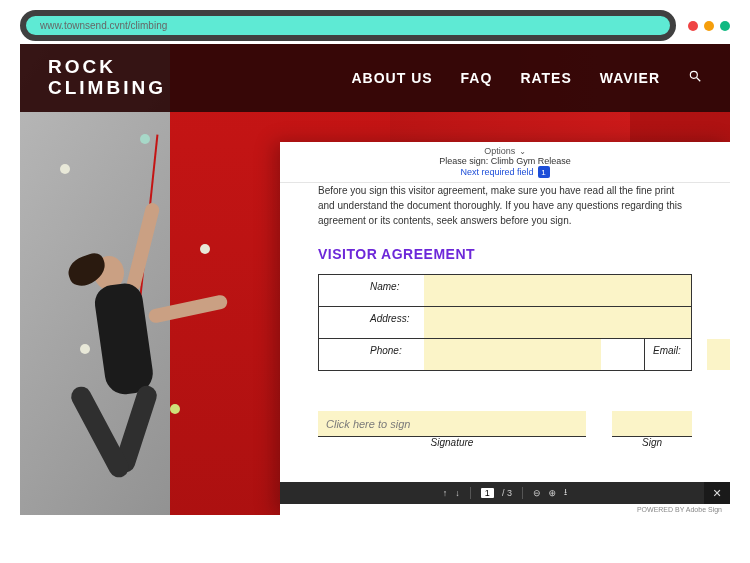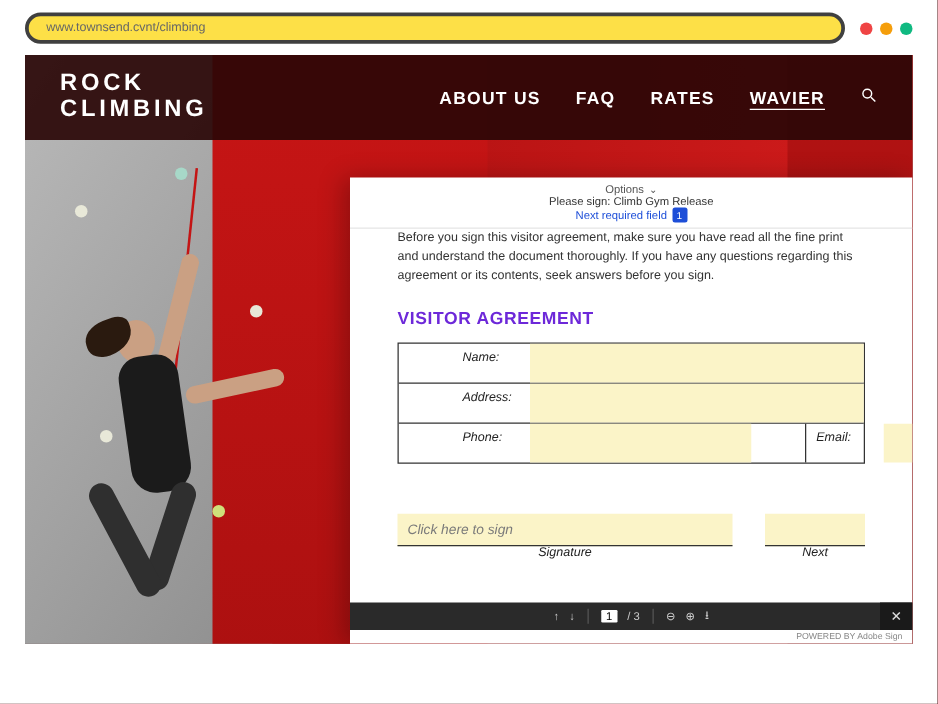--- a/index.html
+++ b/index.html
@@ -1,35 +1,35 @@
 <!DOCTYPE html>
 <html><head>
 <meta charset="utf-8">
 <style>
 * { margin: 0; padding: 0; box-sizing: border-box; }
 body { font-family: Arial, sans-serif; background: #fff; width: 750px; height: 563px; overflow: hidden; position: relative; }
 
 
 .browser-bar { display: flex; align-items: center; padding: 10px 20px; gap: 12px; }
-.url-pill { flex: 1; border: 3px solid #404040; border-radius: 16px; padding: 4px 14px; font-size: 10px; color: #666; background: #fde047; }
+.url-pill { flex: 1; border: 6px solid #404040; border-radius: 16px; padding: 4px 14px; font-size: 10px; color: #666; background: #5eead4; }
 .traffic-dots { display: flex; gap: 6px; }
 .dot { width: 10px; height: 10px; border-radius: 50%; }
 .dot-r { background: #ef4444; }
 .dot-y { background: #f59e0b; }
 .dot-g { background: #10b981; }
 
 
 .site { position: absolute; left: 20px; right: 20px; top: 44px; bottom: 48px; background: #4a0d0d; overflow: hidden; }
 
 
 .site-header { position: absolute; top: 0; left: 0; right: 0; height: 68px; background: rgba(42,6,6,0.92); display: flex; align-items: center; justify-content: space-between; padding: 0 28px; z-index: 10; }
 .brand { color: #fff; font-weight: 800; letter-spacing: 3px; font-size: 19px; line-height: 1.1; }
 .nav { display: flex; align-items: center; gap: 28px; }
 .nav a { color: #fff; text-decoration: none; font-size: 14px; font-weight: 600; letter-spacing: 1px; }
-.nav a.active { text-decoration: underline; text-underline-offset: 4px; }
+.nav a.active { text-underline-offset: 4px; }
 .search-icon svg { width: 14px; height: 14px; stroke: #fff; fill: none; stroke-width: 2; }
 
 
 .hero-bg { position: absolute; inset: 0; background: linear-gradient(90deg, #8f8f8f 0%, #b9b9b9 18%, #b31212 38%, #d21c1c 100%); }
 .wall-grey { position: absolute; left: -40px; top: -40px; width: 260px; height: 600px; background: linear-gradient(120deg, #bcbcbc, #8a8a8a); transform: skewX(-6deg); }
 .red-panel { position: absolute; left: 150px; top: 0; width: 220px; height: 600px; background: linear-gradient(180deg, #c81515, #a50f0f); }
 .red-panel2 { position: absolute; right: -20px; top: 0; width: 120px; height: 600px; background: linear-gradient(180deg, #b71313, #7a0b0b); }
 
 
 .climber { position: absolute; left: 20px; top: 150px; width: 220px; height: 320px; }
@@ -177,21 +177,21 @@
         </div>
       </div>
 
       <div class="sig-row">
         <div class="sig-left">
           <div class="sig-box">Click here to sign</div>
           <div class="sig-caption">Signature</div>
         </div>
         <div class="sig-right">
           <div class="sig-box"></div>
-          <div class="sig-caption">Next</div>
+          <div class="sig-caption">Sign</div>
         </div>
       </div>
     </div>
 
     <div class="sign-toolbar">
       <div class="seg">
         <span>↑</span>
         <span>↓</span>
       </div>
       <div class="divider"></div>

